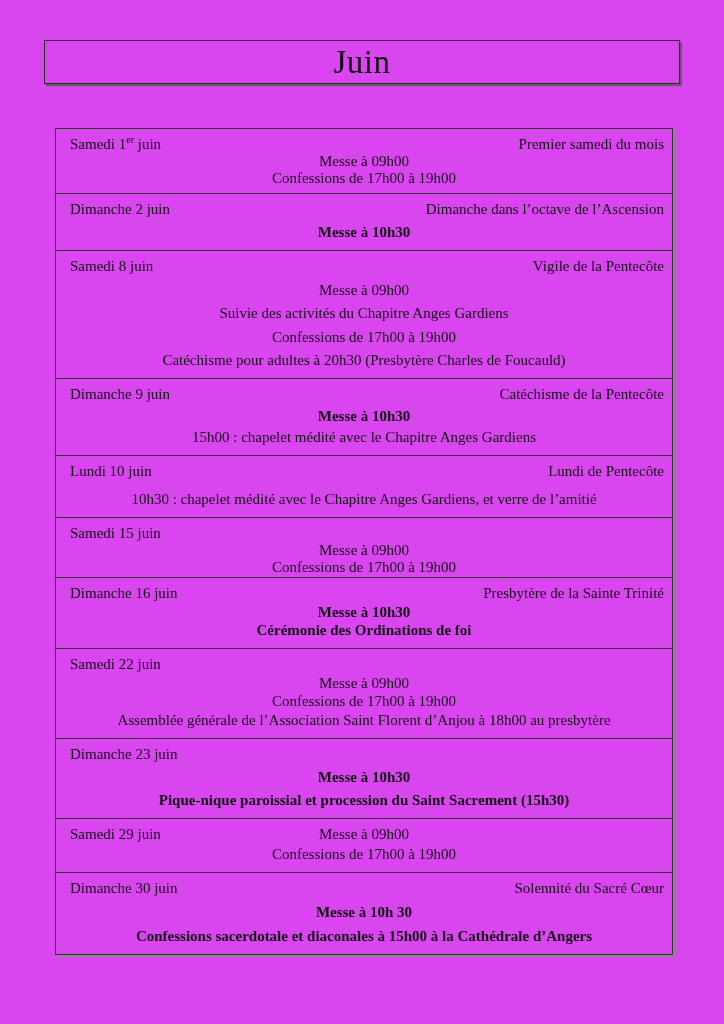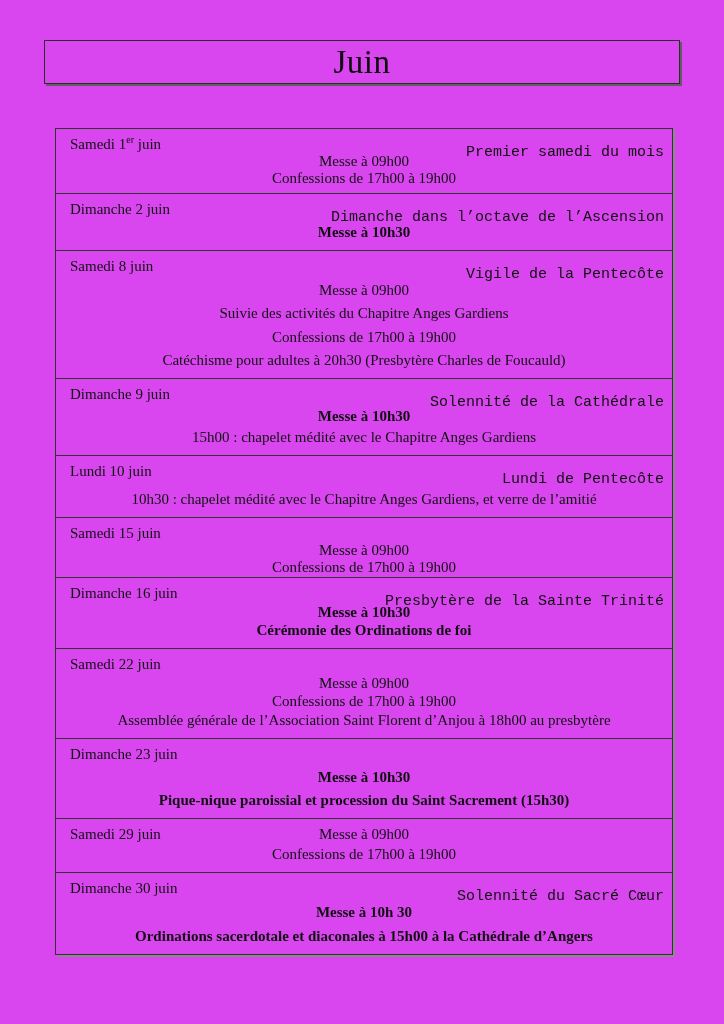--- a/index.html
+++ b/index.html
@@ -45,22 +45,22 @@
     position:relative;
     text-align:center;
     min-height:17px;
     line-height:1.12;
   }
   .date{
     position:absolute;left:14px;top:0;
     text-align:right;white-space:nowrap;
   }
   .feast{
-    position:absolute;right:8px;top:9px;
-    text-align:center;white-space:nowrap;font-family:Liberation Mono, monospace;
+    position:absolute;right:8px;top:0;
+    text-align:center;white-space:nowrap;
   }
   .bold{font-weight:bold;}
   sup.ord{vertical-align:super;font-size:10px;line-height:0;}
 </style>
 </head>
 <body>
 
 <div class="page">
 
   <div class="title-box">
@@ -93,21 +93,21 @@
       </div>
       <div class="line">Messe à 09h00</div>
       <div class="line">Suivie des activités du Chapitre Anges Gardiens</div>
       <div class="line">Confessions de 17h00 à 19h00</div>
       <div class="line">Catéchisme pour adultes à 20h30 (Presbytère Charles de Foucauld)</div>
     </div>
 
     <div class="row r3">
       <div class="line head">
         <span class="date">Dimanche 9 juin</span>
-        <span class="feast">Solennité de la Cathédrale</span>
+        <span class="feast">Catéchisme de la Pentecôte</span>
       </div>
       <div class="line bold">Messe à 10h30</div>
       <div class="line">15h00 : chapelet médité avec le Chapitre Anges Gardiens</div>
     </div>
 
     <div class="row r4">
       <div class="line head">
         <span class="date">Lundi 10 juin</span>
         <span class="feast">Lundi de Pentecôte</span>
       </div>
@@ -155,17 +155,17 @@
       </div>
       <div class="line">Confessions de 17h00 à 19h00</div>
     </div>
 
     <div class="row r10">
       <div class="line head">
         <span class="date">Dimanche 30 juin</span>
         <span class="feast">Solennité du Sacré Cœur</span>
       </div>
       <div class="line bold">Messe à 10h 30</div>
-      <div class="line bold">Ordinations sacerdotale et diaconales à 15h00 à la Cathédrale d’Angers</div>
+      <div class="line bold">Confessions sacerdotale et diaconales à 15h00 à la Cathédrale d’Angers</div>
     </div>
 
   </div>
 </div>
 
 </body></html>

